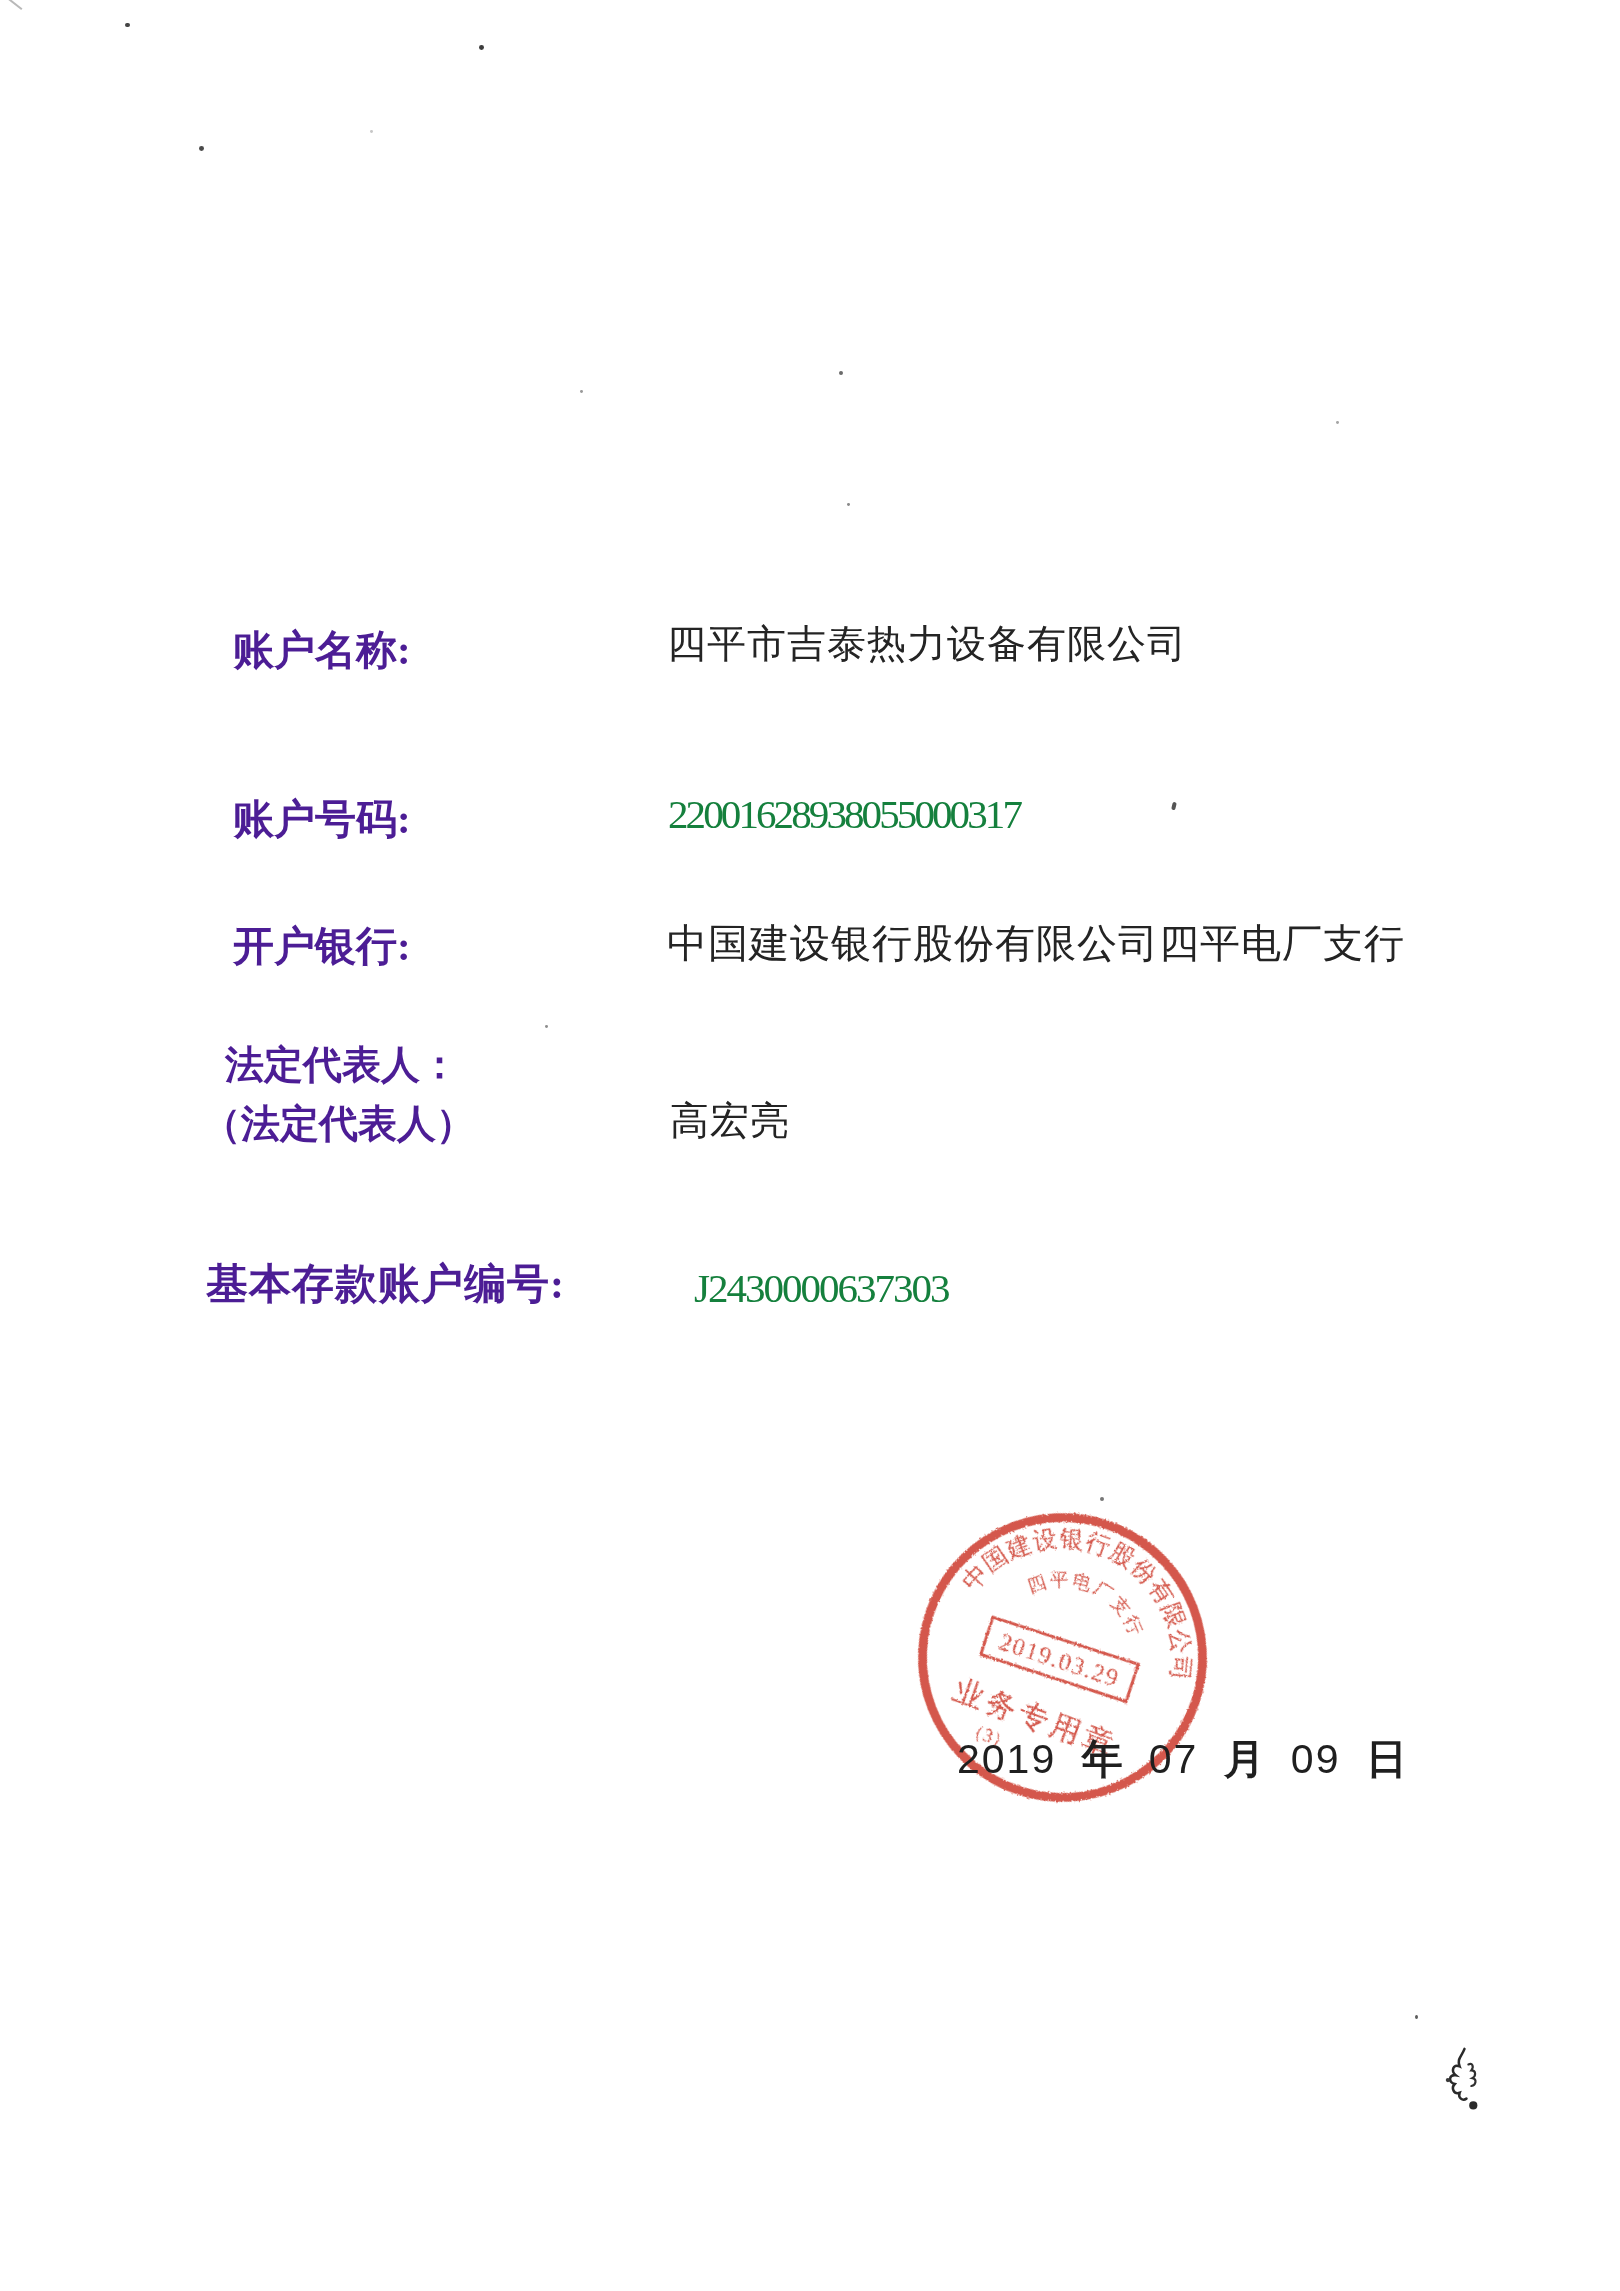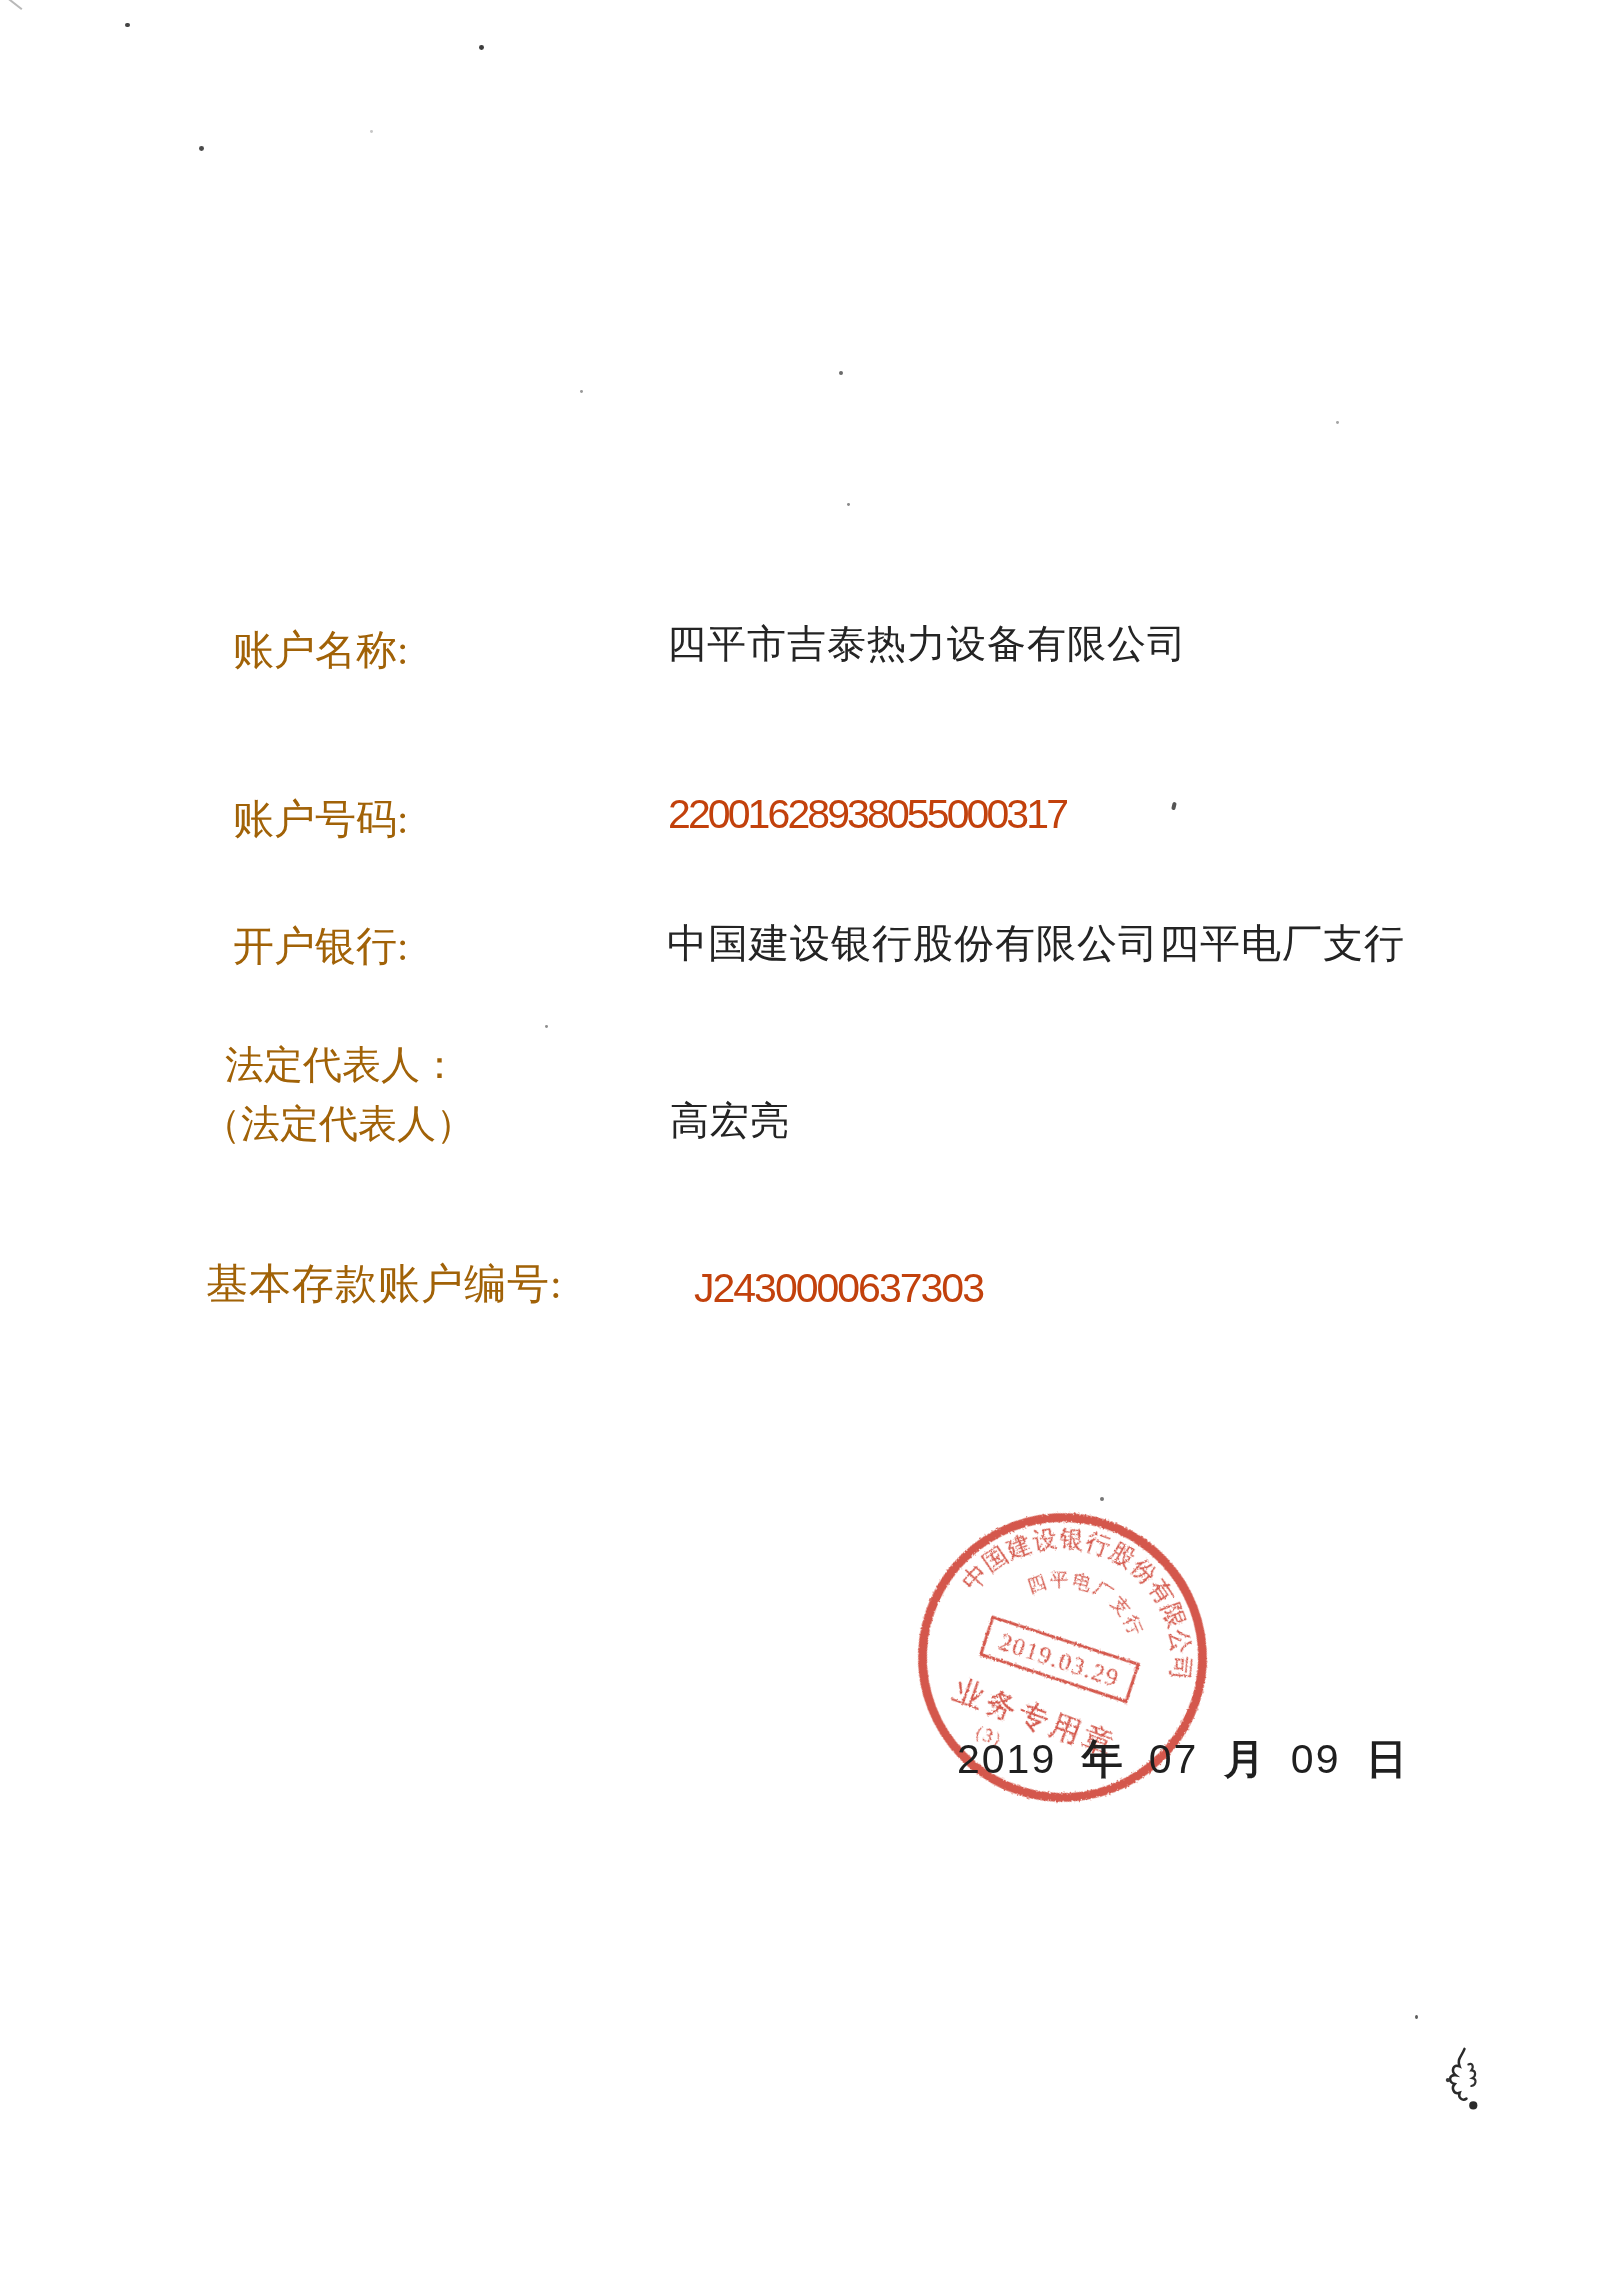--- a/index.html
+++ b/index.html
@@ -18,34 +18,34 @@
     left: 608px; top: 369px;
     margin: 0;
     font-size: 60px;
     font-weight: 700;
     letter-spacing: 4.9px;
     line-height: 1;
     color: #171717;
   }
   .field-label {
     position: absolute;
-    font-weight: 400;
+    font-weight: 700;
     line-height: 1.15;
-    color: #a16207;
+    color: #4c1d95;
     white-space: nowrap;
   }
   .field-value {
     position: absolute;
     font-weight: 400;
     line-height: 1.2;
     color: #242424;
     white-space: nowrap;
   }
   .cjk-value { font-family: Liberation Sans, sans-serif; }
-  .num-value { font-family: Liberation Sans, sans-serif; color: #c2410c; }
+  .num-value { font-family: Liberation Serif, serif; color: #15803d; }
 
   .lbl-1 { left: 233px; top: 627px; font-size: 41px; }
   .val-1 { left: 667px; top: 621px; font-size: 39px; letter-spacing: 1px; }
   .lbl-2 { left: 233px; top: 796px; font-size: 41px; }
   .val-2 { left: 668px; top: 790px; font-size: 41px; letter-spacing: -2.9px; }
   .lbl-3 { left: 233px; top: 923px; font-size: 41px; }
   .val-3 { left: 667px; top: 919px; font-size: 40px; letter-spacing: 1px; }
   .lbl-4a { left: 225px; top: 1043px; font-size: 39px; }
   .lbl-4b { left: 202px; top: 1102px; font-size: 39px; }
   .val-4 { left: 670px; top: 1098px; font-size: 39px; letter-spacing: 1px; }

